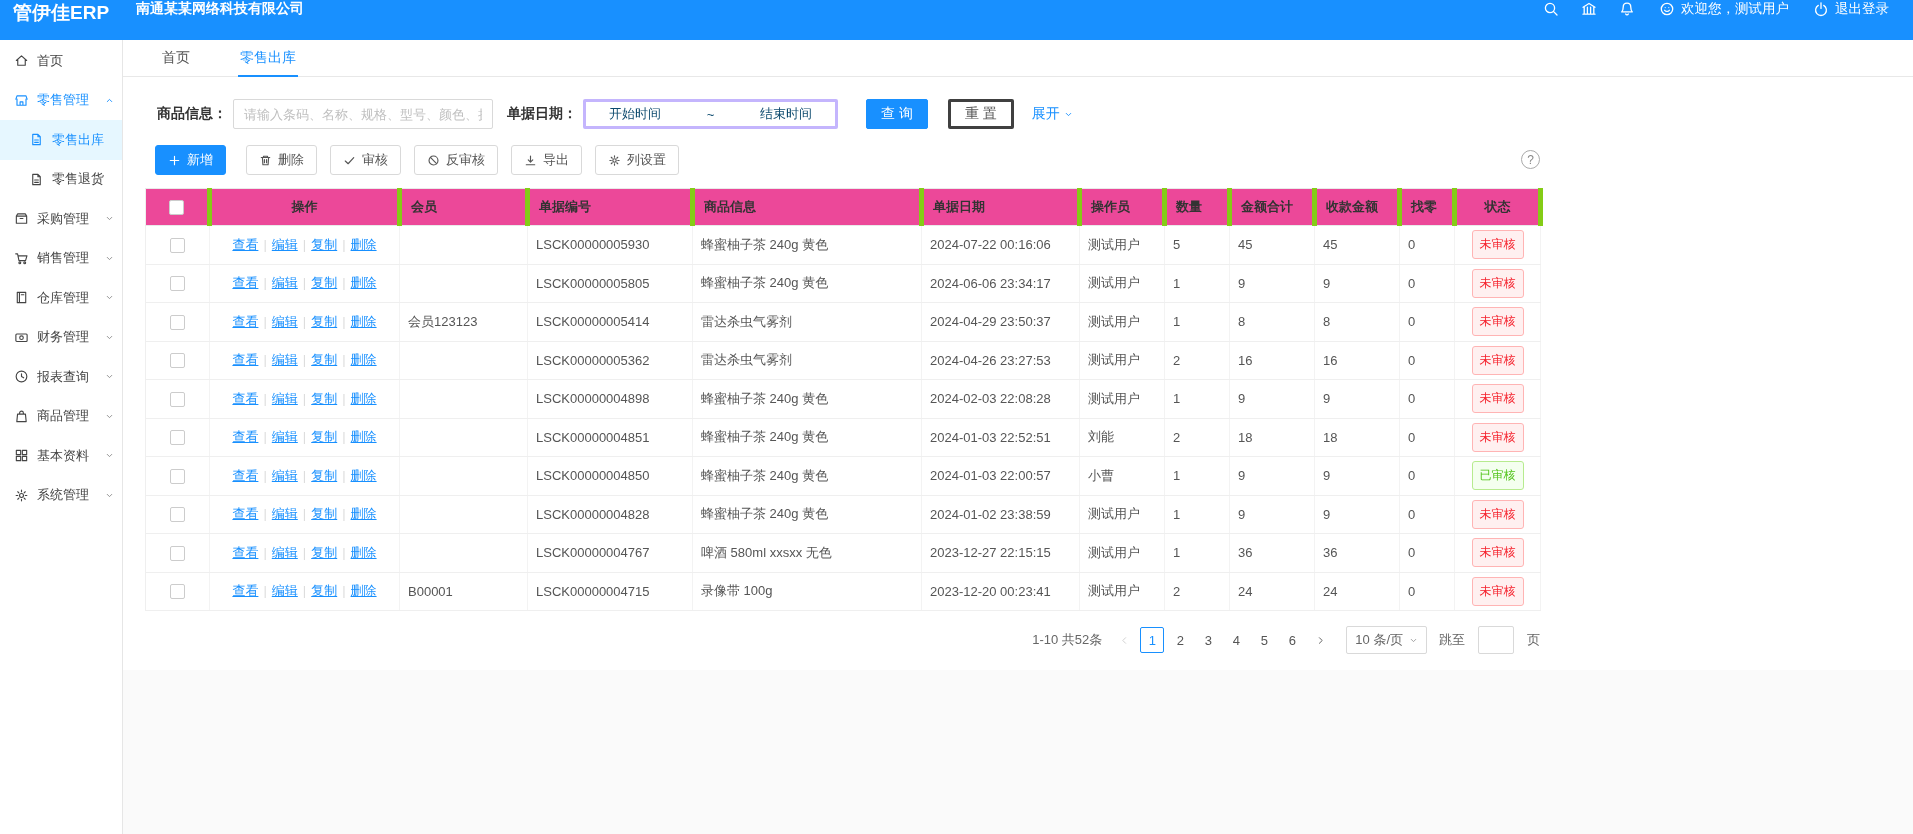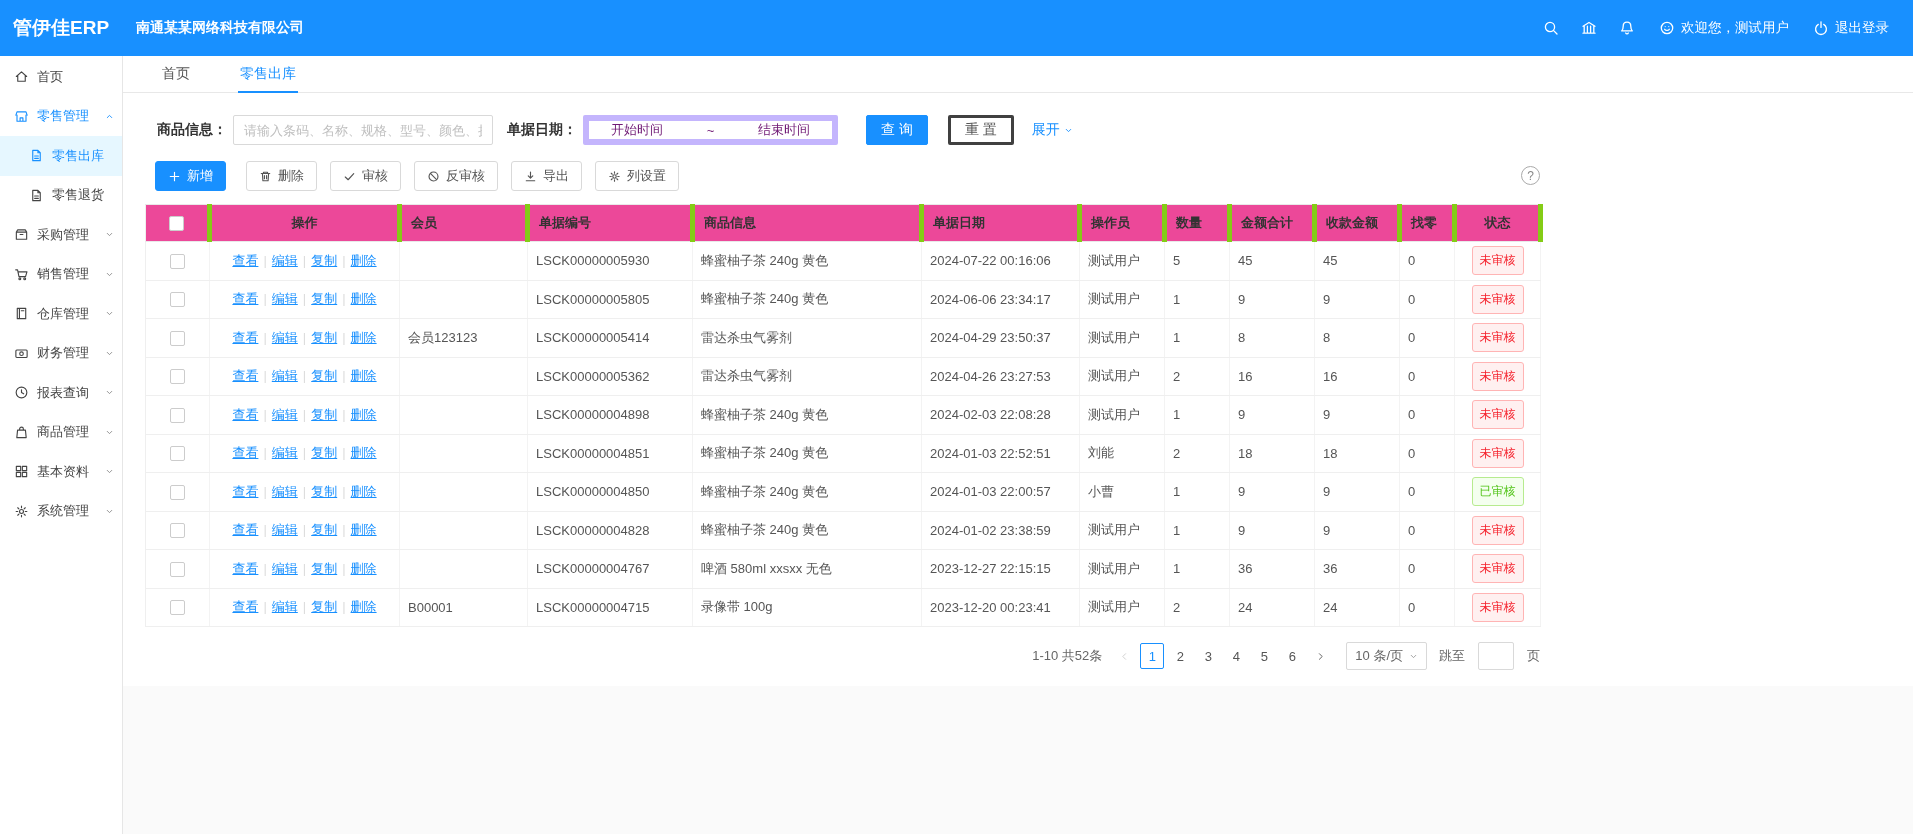--- a/index.html
+++ b/index.html
@@ -2,21 +2,21 @@
 <html style="--accent: #1890ff; --red: #f5222d; --green: #52c41a;"><head>
 <meta charset="utf-8">
 <style>
   :root { --accent:#1890ff; --red:#f5222d; --green:#52c41a; }
   * { margin:0; padding:0; box-sizing:border-box; }
   body { width:1913px; height:834px; overflow:hidden; background:#fff;
          font-family:"Liberation Sans","DejaVu Sans",sans-serif; color:#333; }
   .app { width:1913px; height:834px; display:flex; flex-direction:column; }
 
   
-  .topbar { height:56px; background:var(--accent); display:flex; align-items:center; color:#fff; flex-shrink:0; }
+  .topbar { height:40px; background:var(--accent); display:flex; align-items:flex-start; color:#fff; flex-shrink:0; }
   .logo { width:123px; padding-left:13px; font-size:19px; font-weight:bold; white-space:nowrap; }
   .company { padding-left:13px; font-size:14px; font-weight:bold; white-space:nowrap; }
   .topbar-right { margin-left:auto; display:flex; align-items:center; padding-right:24px; font-size:13.5px; }
   .tb-icon { margin-left:22px; display:flex; align-items:center; cursor:pointer; }
   .tb-group { margin-left:24px; display:flex; align-items:center; gap:6px; cursor:pointer; white-space:nowrap; }
   .hic { width:16px; height:16px; fill:none; stroke:currentColor; stroke-width:1.3; stroke-linecap:round; stroke-linejoin:round; }
 
   
   .layout { flex:1; display:flex; min-height:0; }
   .sidebar { width:123px; flex-shrink:0; background:#fff; border-right:1px solid #e6e6e6; padding-top:1px; }
@@ -41,22 +41,22 @@
   .content-inner { width:1395px; }
 
   
   .filter-row { display:flex; align-items:center; margin:2px 0 16px 12px; font-size:14px; }
   .f-label { font-weight:bold; color:#333; white-space:nowrap; }
   .f-group { display:flex; align-items:center; }
   .f-group + .f-group { margin-left:14px; }
   .f-input { height:30px; width:260px; border:1px solid #d9d9d9; border-radius:2px; padding:0 10px;
              font-size:13px; color:#333; margin-left:6px; outline:none; font-family:inherit; }
   .f-input::placeholder { color:#bfbfbf; }
-  .date-range { height:30px; width:255px; border:6px solid #c4b5fd; border-radius:2px; display:flex;
-                align-items:center; justify-content:space-around; font-size:13px; color:#701a75;
+  .date-range { height:30px; width:255px; border:3px solid #c4b5fd; border-radius:2px; display:flex;
+                align-items:center; justify-content:space-around; font-size:13px; color:#0c4a6e;
                 margin-left:6px; cursor:pointer; }
   .btn { height:30px; border-radius:2px; font-size:14px; display:inline-flex; align-items:center;
          justify-content:center; cursor:pointer; white-space:nowrap; font-family:inherit; appearance:none; outline:none; }
   .btn-primary { background:var(--accent); border:1px solid var(--accent); color:#fff; padding:0 14px; margin-left:28px; }
   .btn-plain { background:#fff; border:3px solid #404040; color:#555; padding:0 14px; margin-left:20px; }
   .expand-link { color:var(--accent); margin-left:18px; display:inline-flex; align-items:center; gap:4px; cursor:pointer; }
   .expand-link .chev { color:var(--accent); }
 
   
   .toolbar { position:relative; display:flex; align-items:center; margin:0 0 13px 10px; }

